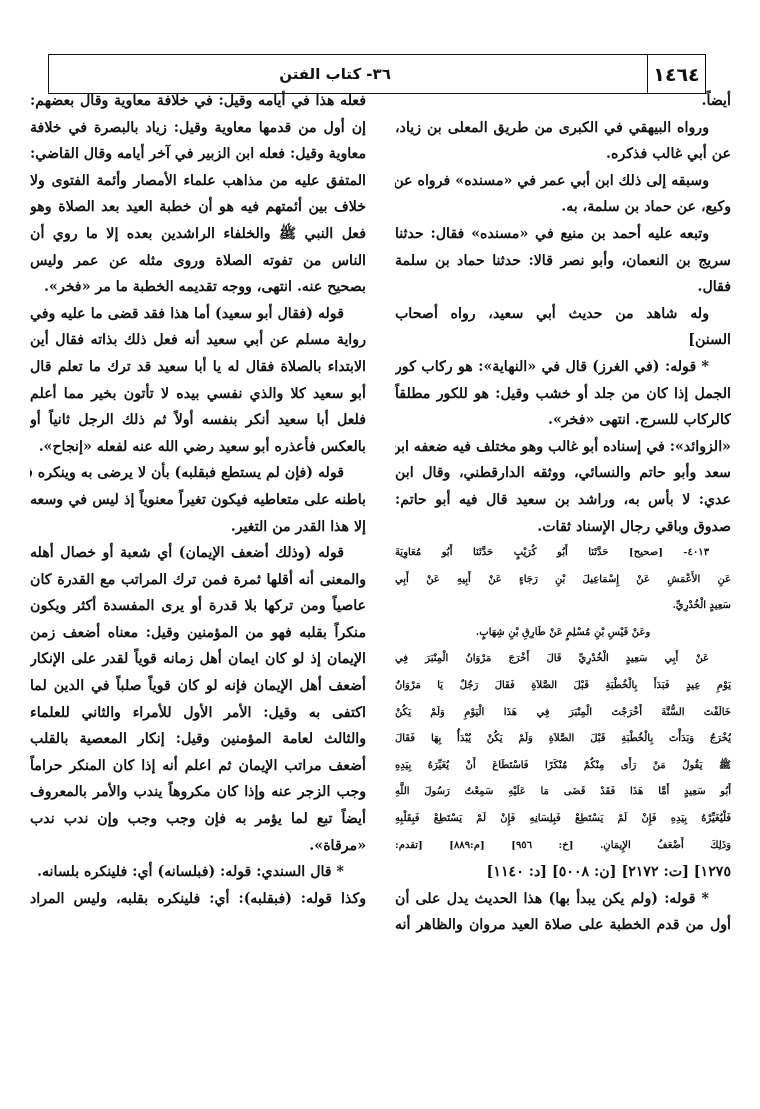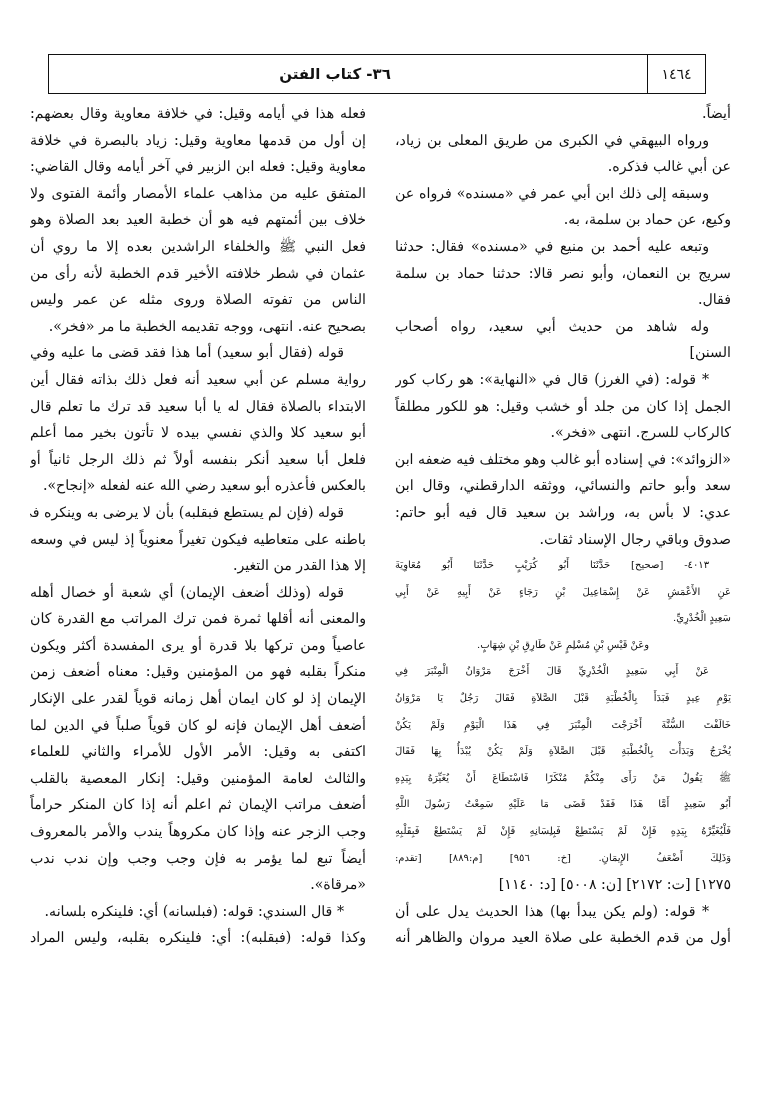--- a/index.html
+++ b/index.html
@@ -1,25 +1,25 @@
 <!DOCTYPE html>
 <html><head>
 <meta charset="utf-8">
 <style>
   html, body { margin:0; padding:0; background:#ffffff; }
   body { width:760px; height:1109px; position:relative; overflow:hidden;
          font-family: "DejaVu Serif", "Liberation Serif", serif; color:#111; }
   .header-box { position:absolute; left:48px; top:54px; width:658px; height:40px;
                 border:1.5px solid #111; box-sizing:border-box; display:flex; direction:rtl; }
   .page-num { width:57px; border-left:1.5px solid #111; display:flex; align-items:center;
-              justify-content:center; font-family:"DejaVu Sans", sans-serif; font-size:14px; font-weight:normal;margin-left:26px; }
+              justify-content:center; font-family:"DejaVu Sans", sans-serif; font-size:19px; font-weight:bold;margin-left:26px; }
   .chapter-title { flex:1; display:flex; align-items:center; justify-content:center;
                    font-family:"DejaVu Sans", sans-serif; font-size:15px; font-weight:bold; }
-  .col { position:absolute; top:100px; width:336px; direction:rtl; text-align:justify;
-         font-size:14.2px; line-height:26.6px; }
+  .col { position:absolute; top:87px; width:336px; direction:rtl; text-align:justify;
+         font-size:14.2px; line-height:26.6px;font-weight:bold; }
   .col-right { left:395px; }
   .col-left { left:30px; }
   .line { display:block; white-space:nowrap; text-align-last:justify; text-align:justify; overflow:hidden; height:26.6px; }
   .line.last { text-align-last:right; }
   .line.indent { padding-right:22px; }
   .line.center { text-align-last:center; }
   .hadith { font-size:10px; }
 </style>
 </head>
 <body>
@@ -63,21 +63,20 @@
     <span class="line indent">* قوله: (ولم يكن يبدأ بها) هذا الحديث يدل على أن</span>
     <span class="line ">أول من قدم الخطبة على صلاة العيد مروان والظاهر أنه</span>
   </div>
 <div class="col col-left" id="colL">
     <span class="line ">فعله هذا في أيامه وقيل: في خلافة معاوية وقال بعضهم:</span>
     <span class="line ">إن أول من قدمها معاوية وقيل: زياد بالبصرة في خلافة</span>
     <span class="line ">معاوية وقيل: فعله ابن الزبير في آخر أيامه وقال القاضي:</span>
     <span class="line ">المتفق عليه من مذاهب علماء الأمصار وأئمة الفتوى ولا</span>
     <span class="line ">خلاف بين أئمتهم فيه هو أن خطبة العيد بعد الصلاة وهو</span>
     <span class="line ">فعل النبي ﷺ والخلفاء الراشدين بعده إلا ما روي أن</span>
-    <span class="line ">عثمان في شطر خلافته الأخير قدم الخطبة لأنه رأى من</span>
     <span class="line ">الناس من تفوته الصلاة وروى مثله عن عمر وليس</span>
     <span class="line last">بصحيح عنه. انتهى، ووجه تقديمه الخطبة ما مر «فخر».</span>
     <span class="line indent">قوله (فقال أبو سعيد) أما هذا فقد قضى ما عليه وفي</span>
     <span class="line ">رواية مسلم عن أبي سعيد أنه فعل ذلك بذاته فقال أين</span>
     <span class="line ">الابتداء بالصلاة فقال له يا أبا سعيد قد ترك ما تعلم قال</span>
     <span class="line ">أبو سعيد كلا والذي نفسي بيده لا تأتون بخير مما أعلم</span>
     <span class="line ">فلعل أبا سعيد أنكر بنفسه أولاً ثم ذلك الرجل ثانياً أو</span>
     <span class="line last">بالعكس فأعذره أبو سعيد رضي الله عنه لفعله «إنجاح».</span>
     <span class="line indent">قوله (فإن لم يستطع فبقلبه) بأن لا يرضى به وينكره في</span>
     <span class="line ">باطنه على متعاطيه فيكون تغيراً معنوياً إذ ليس في وسعه</span>

